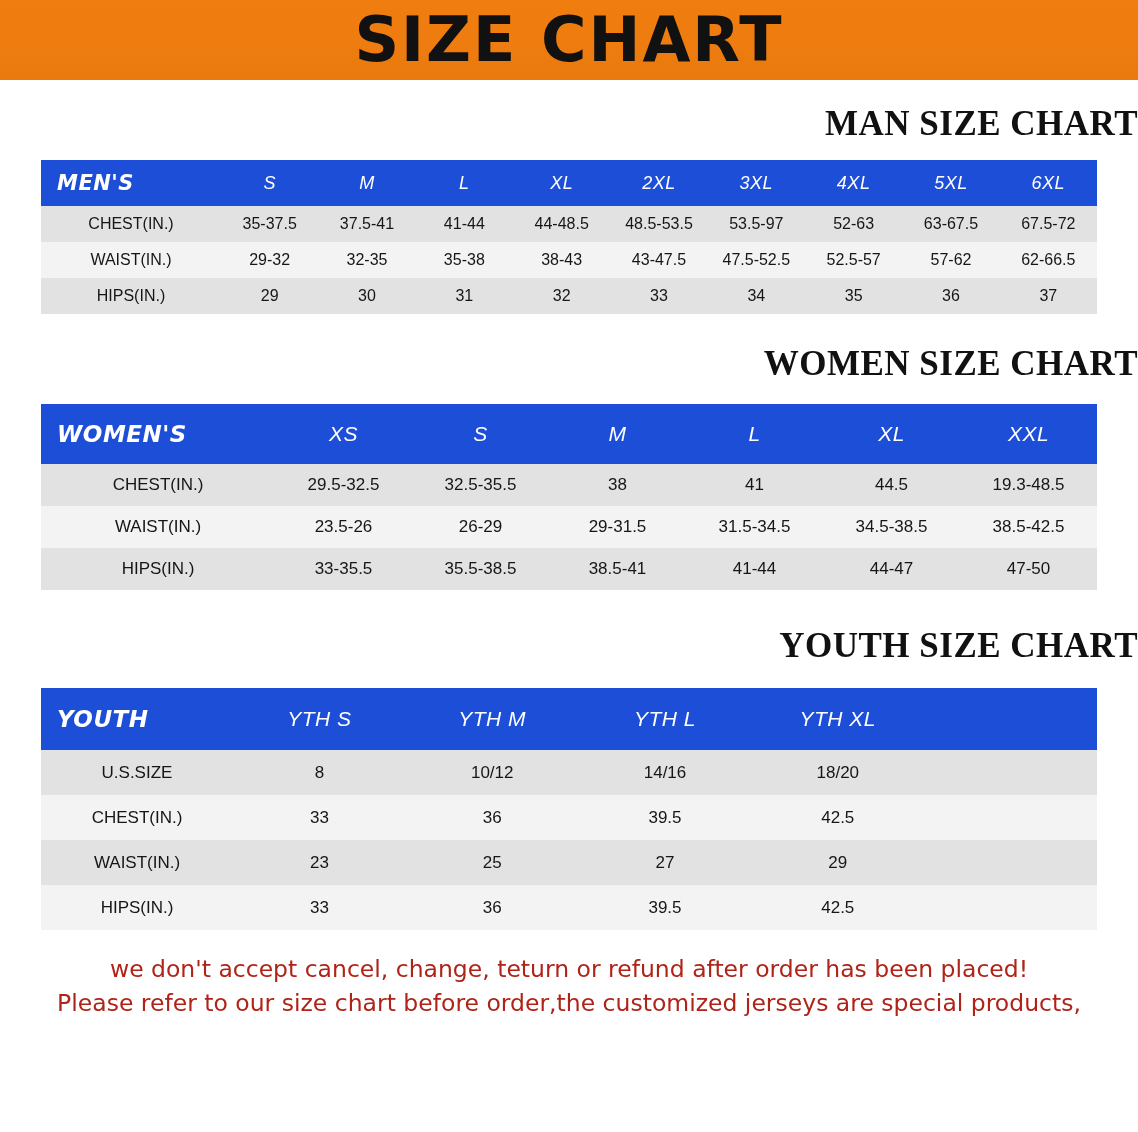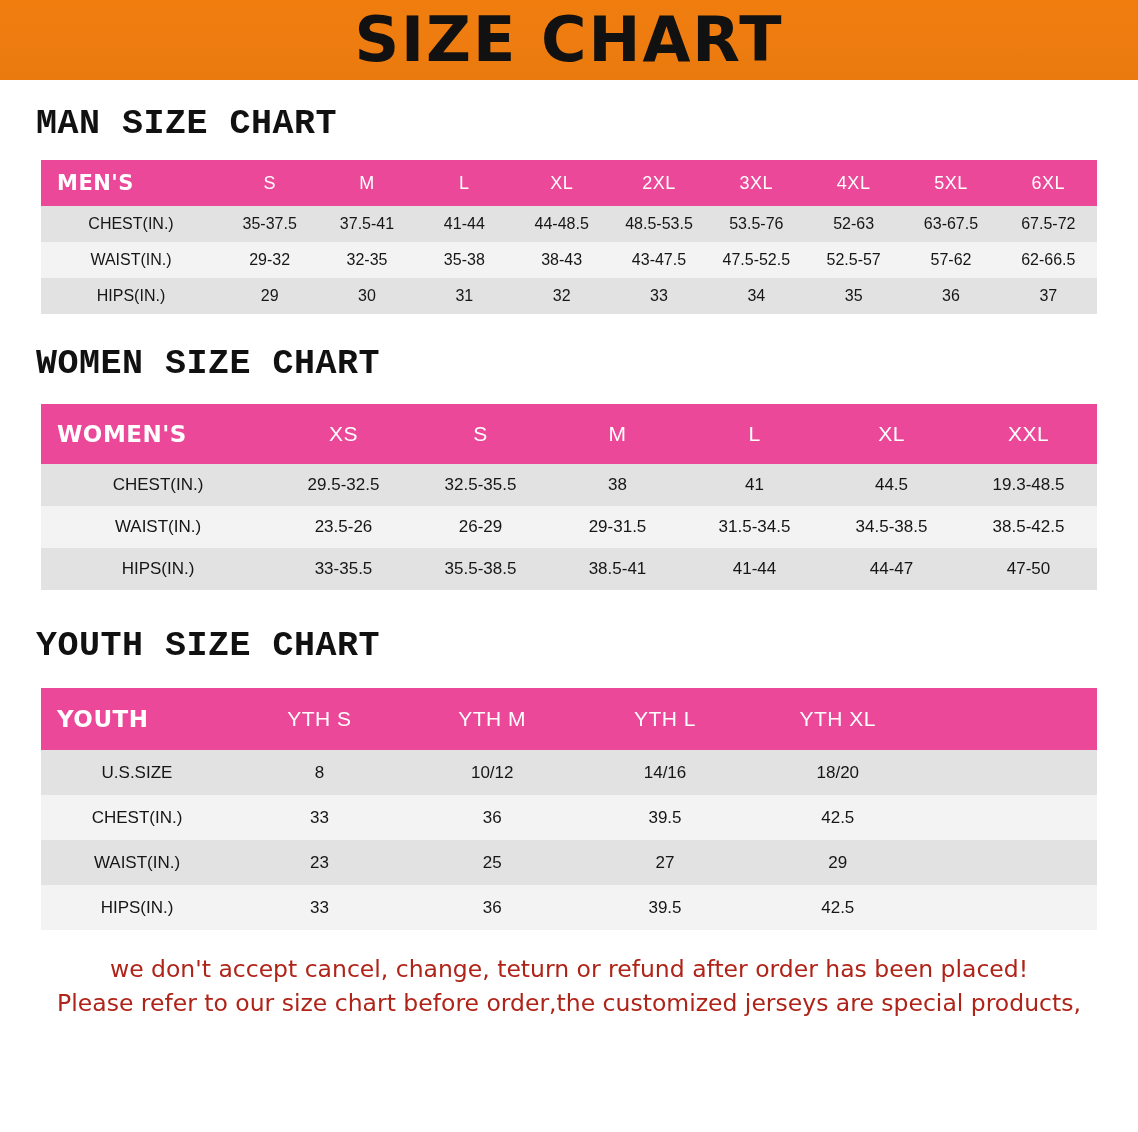--- a/index.html
+++ b/index.html
@@ -36,22 +36,22 @@
     font-weight: bold;
     font-size: 62px;
     letter-spacing: 2px;
     color: #111111;
     line-height: 1;
     text-align: center;
   }
 
   
   .section-title {
-    text-align: left;
-    font-family: Liberation Mono, monospace;
+    text-align: right;
+    font-family: Liberation Serif, serif;
     font-weight: bold;
     color: #111111;
     margin-left: 36px;
   }
   .title-man {
     font-size: 35px;
     margin-top: 24px;
     letter-spacing: 0.5px;
   }
   .title-women {
@@ -78,26 +78,27 @@
   table.size-table th,
   table.size-table td {
     text-align: center;
     font-family: "Liberation Sans", sans-serif;
     color: #161616;
     font-size: 16px;
     padding: 0;
     white-space: nowrap;
   }
   table.size-table thead th {
-    background: #ec4899;
+    background: #1d4ed8;
     color: #ffffff;
     font-weight: normal;
     font-size: 18px;
     height: 46px;
     letter-spacing: 0.5px;
+    font-style: italic;
   }
   table.size-table thead th.row-head {
     text-align: left;
     padding-left: 16px;
     font-family: "DejaVu Sans", sans-serif;
     font-weight: bold;
     font-size: 21px;
     letter-spacing: 0.5px;
   }
   table.size-table tbody td {
@@ -179,21 +180,21 @@
         </tr>
       </thead>
       <tbody>
         <tr class="stripe-dark">
           <td class="row-label">CHEST(IN.)</td>
           <td>35-37.5</td>
           <td>37.5-41</td>
           <td>41-44</td>
           <td>44-48.5</td>
           <td>48.5-53.5</td>
-          <td>53.5-76</td>
+          <td>53.5-97</td>
           <td>52-63</td>
           <td>63-67.5</td>
           <td>67.5-72</td>
         </tr>
         <tr class="stripe-light">
           <td class="row-label">WAIST(IN.)</td>
           <td>29-32</td>
           <td>32-35</td>
           <td>35-38</td>
           <td>38-43</td>

